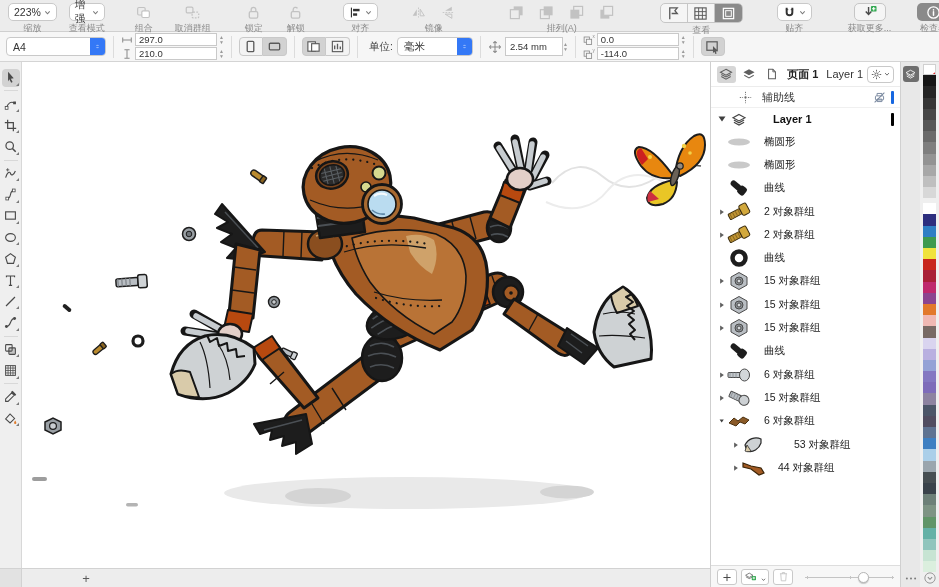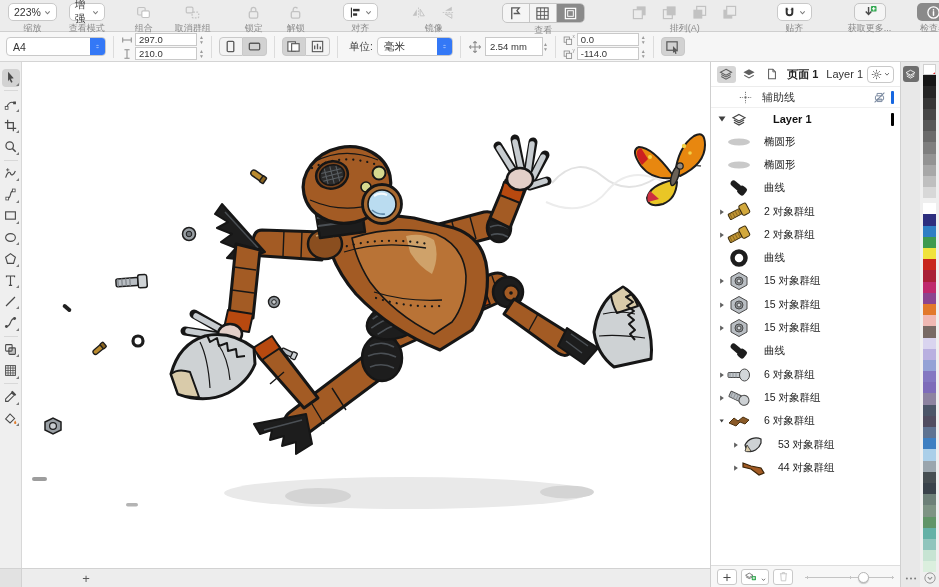--- a/index.html
+++ b/index.html
@@ -29,21 +29,21 @@
   
   .propbar { height:30px; background:#f6f6f6; border-bottom:1px solid #d4d4d4; display:flex; align-items:center; padding:0 6px; }
   .psep { width:1px; height:22px; background:#dcdcdc; margin:0 7px; }
   .popup { height:19px; background:#fff; border:1px solid #c9c9c9; border-radius:4px; display:flex; align-items:center; font-size:10.5px; color:#333; padding-left:6px; position:relative; }
   .popup .bluecap { margin-left:auto; width:15px; height:17px; background:#3478f6; border-radius:0 3px 3px 0; display:flex; flex-direction:column; align-items:center; justify-content:center; color:#fff; }
   .bluecap svg { width:7px; height:5px; }
   .stack2 { display:flex; flex-direction:column; gap:1px; }
   .fieldrow { display:flex; align-items:center; gap:2px; }
   .fieldico { width:12px; height:12px; color:#8a8a8a; display:inline-flex; }
   .fieldico svg{width:100%;height:100%;}
-  .spinfield { width:62px; height:13px; background:#fff; border:1px solid #c9c9c9; font-size:9.5px; color:#333; padding:0 3px; font-family:"Liberation Sans","DejaVu Sans",sans-serif; }
+  .spinfield { width:82px; height:13px; background:#fff; border:1px solid #c9c9c9; font-size:9.5px; color:#333; padding:0 3px; font-family:"Liberation Sans","DejaVu Sans",sans-serif; }
   .stepper { display:flex; flex-direction:column; justify-content:center; color:#9a9a9a; font-size:5px; line-height:5px; }
   .pbtn { width:24px; height:19px; border:1px solid #c9c9c9; background:#f3f3f3; display:flex; align-items:center; justify-content:center; color:#5a5a5a; }
   .pbtn.active { background:#d2d2d2; }
   .pbtn.first { border-radius:4px 0 0 4px; }
   .pbtn.last { border-radius:0 4px 4px 0; border-left:none; }
   .plabel { font-size:10.5px; color:#444; margin:0 4px; white-space:nowrap; }
   .spinbig { width:58px; height:19px; background:#fff; border:1px solid #c9c9c9; font-size:9.5px; padding:0 4px; color:#333; font-family:"Liberation Sans","DejaVu Sans",sans-serif;}
 
   
   .main { display:flex; height:525px; }
@@ -230,20 +230,57 @@
               <svg viewBox="0 0 18 16">
                 <path d="M2 8h14" stroke="currentColor" stroke-width="1" stroke-dasharray="2 1.5"></path>
                 <path d="M4 6h8L12 1z" fill="currentColor" transform="translate(1,0)"></path>
                 <path d="M5 10h8l0 5z" stroke="currentColor" fill="none" stroke-width="1.1"></path>
               </svg>
             </span>
           </div>
       </div>
       <div class="tlabel">镜像</div>
     </div>
+    <div class="tcell" style="margin-left:42px">
+      <div class="trow">
+        <div class="iconbtn disabled">
+            <span class="icon">
+              <svg viewBox="0 0 16 16">
+                <rect x="5" y="1.5" width="9.5" height="9.5" fill="currentColor"></rect>
+                <rect x="1.5" y="5" width="9.5" height="9.5" stroke="currentColor" fill="#ececec" stroke-width="1.3"></rect>
+              </svg>
+            </span>
+          </div>
+        <div class="iconbtn disabled">
+            <span class="icon">
+              <svg viewBox="0 0 16 16">
+                <rect x="1.5" y="5" width="9.5" height="9.5" stroke="currentColor" fill="none" stroke-width="1.3"></rect>
+                <rect x="5" y="1.5" width="9.5" height="9.5" fill="currentColor"></rect>
+              </svg>
+            </span>
+          </div>
+        <div class="iconbtn disabled">
+            <span class="icon">
+              <svg viewBox="0 0 16 16">
+                <rect x="5" y="1.5" width="9.5" height="9.5" stroke="currentColor" fill="none" stroke-width="1.3"></rect>
+                <rect x="1.5" y="5" width="9.5" height="9.5" fill="currentColor"></rect>
+              </svg>
+            </span>
+          </div>
+        <div class="iconbtn disabled">
+            <span class="icon">
+              <svg viewBox="0 0 16 16">
+                <rect x="1.5" y="5" width="9.5" height="9.5" fill="currentColor"></rect>
+                <rect x="5" y="1.5" width="9.5" height="9.5" stroke="currentColor" fill="#ececec" stroke-width="1.3"></rect>
+              </svg>
+            </span>
+          </div>
+      </div>
+      <div class="tlabel">排列(A)</div>
+    </div>
     <div class="tcell" style="margin-left:40px">
       <div class="seg">
         <div class="segbtn">
             <span class="icon">
               <svg viewBox="0 0 16 16">
                 <path d="M4 14V2h8l-2.5 3L12 8H6" stroke="currentColor" fill="none" stroke-width="1.4"></path>
               </svg>
             </span>
           </div>
         <div class="segbtn">
@@ -257,57 +294,20 @@
         <div class="segbtn active">
             <span class="icon">
               <svg viewBox="0 0 16 16">
                 <rect x="2.5" y="2.5" width="11" height="11" stroke="currentColor" fill="none" stroke-width="1.3"></rect>
                 <rect x="5" y="5" width="6" height="6" stroke="currentColor" fill="none" stroke-width="1"></rect>
               </svg>
             </span>
           </div>
       </div>
       <div class="tlabel">查看</div>
-    </div>
-    <div class="tcell" style="margin-left:42px">
-      <div class="trow">
-        <div class="iconbtn disabled">
-            <span class="icon">
-              <svg viewBox="0 0 16 16">
-                <rect x="5" y="1.5" width="9.5" height="9.5" fill="currentColor"></rect>
-                <rect x="1.5" y="5" width="9.5" height="9.5" stroke="currentColor" fill="#ececec" stroke-width="1.3"></rect>
-              </svg>
-            </span>
-          </div>
-        <div class="iconbtn disabled">
-            <span class="icon">
-              <svg viewBox="0 0 16 16">
-                <rect x="1.5" y="5" width="9.5" height="9.5" stroke="currentColor" fill="none" stroke-width="1.3"></rect>
-                <rect x="5" y="1.5" width="9.5" height="9.5" fill="currentColor"></rect>
-              </svg>
-            </span>
-          </div>
-        <div class="iconbtn disabled">
-            <span class="icon">
-              <svg viewBox="0 0 16 16">
-                <rect x="5" y="1.5" width="9.5" height="9.5" stroke="currentColor" fill="none" stroke-width="1.3"></rect>
-                <rect x="1.5" y="5" width="9.5" height="9.5" fill="currentColor"></rect>
-              </svg>
-            </span>
-          </div>
-        <div class="iconbtn disabled">
-            <span class="icon">
-              <svg viewBox="0 0 16 16">
-                <rect x="1.5" y="5" width="9.5" height="9.5" fill="currentColor"></rect>
-                <rect x="5" y="1.5" width="9.5" height="9.5" stroke="currentColor" fill="#ececec" stroke-width="1.3"></rect>
-              </svg>
-            </span>
-          </div>
-      </div>
-      <div class="tlabel">排列(A)</div>
     </div>
     <div class="tcell" style="margin-left:34px">
       <div class="selbtn">
         <span class="icon" style="width:13px;height:13px">
             <svg viewBox="0 0 16 16">
               <path d="M4.5 2v6a3.5 3.5 0 007 0V2" stroke="currentColor" fill="none" stroke-width="2.4"></path>
               <path d="M3.5 4.5h3M9.5 4.5h3" stroke="currentColor" stroke-width="1"></path>
             </svg>
           </span>
         <span class="chev">
@@ -1009,21 +1009,21 @@
                 <svg viewBox="0 0 8 10">
                   <path d="M1.5 1.5L6.5 5 1.5 8.5z" fill="#5f5f5f"></path>
                 </svg>
               </span>
               <span class="obj-thumb">
                 <svg viewBox="0 0 26 20">
                   <path d="M21 4c-6-3-13 0-16 6l2 6c6 2 12-2 14-8z" fill="#ced2d4" stroke="#2a2a2a" stroke-width="1.2"></path>
                   <path d="M7 10l-2 6c2 1 4 1 6 0z" fill="#d9cbaa" stroke="#2a2a2a" stroke-width="0.8"></path>
                 </svg>
               </span>
-              <span class="obj-label" style="margin-left: 12px;">53 对象群组</span>
+              <span class="obj-label" style="margin-left: 28px;">53 对象群组</span>
             </div>
             <div class="obj-row" style="padding-left: 20px;">
               <span class="caret">
                 <svg viewBox="0 0 8 10">
                   <path d="M1.5 1.5L6.5 5 1.5 8.5z" fill="#5f5f5f"></path>
                 </svg>
               </span>
               <span class="obj-thumb">
                 <svg viewBox="0 0 26 20">
                   <path d="M3 5l8 3 10 2 3 5-5 2-8-6-8-2z" fill="#a35b24" stroke="#3a2408" stroke-width="1.2"></path>

